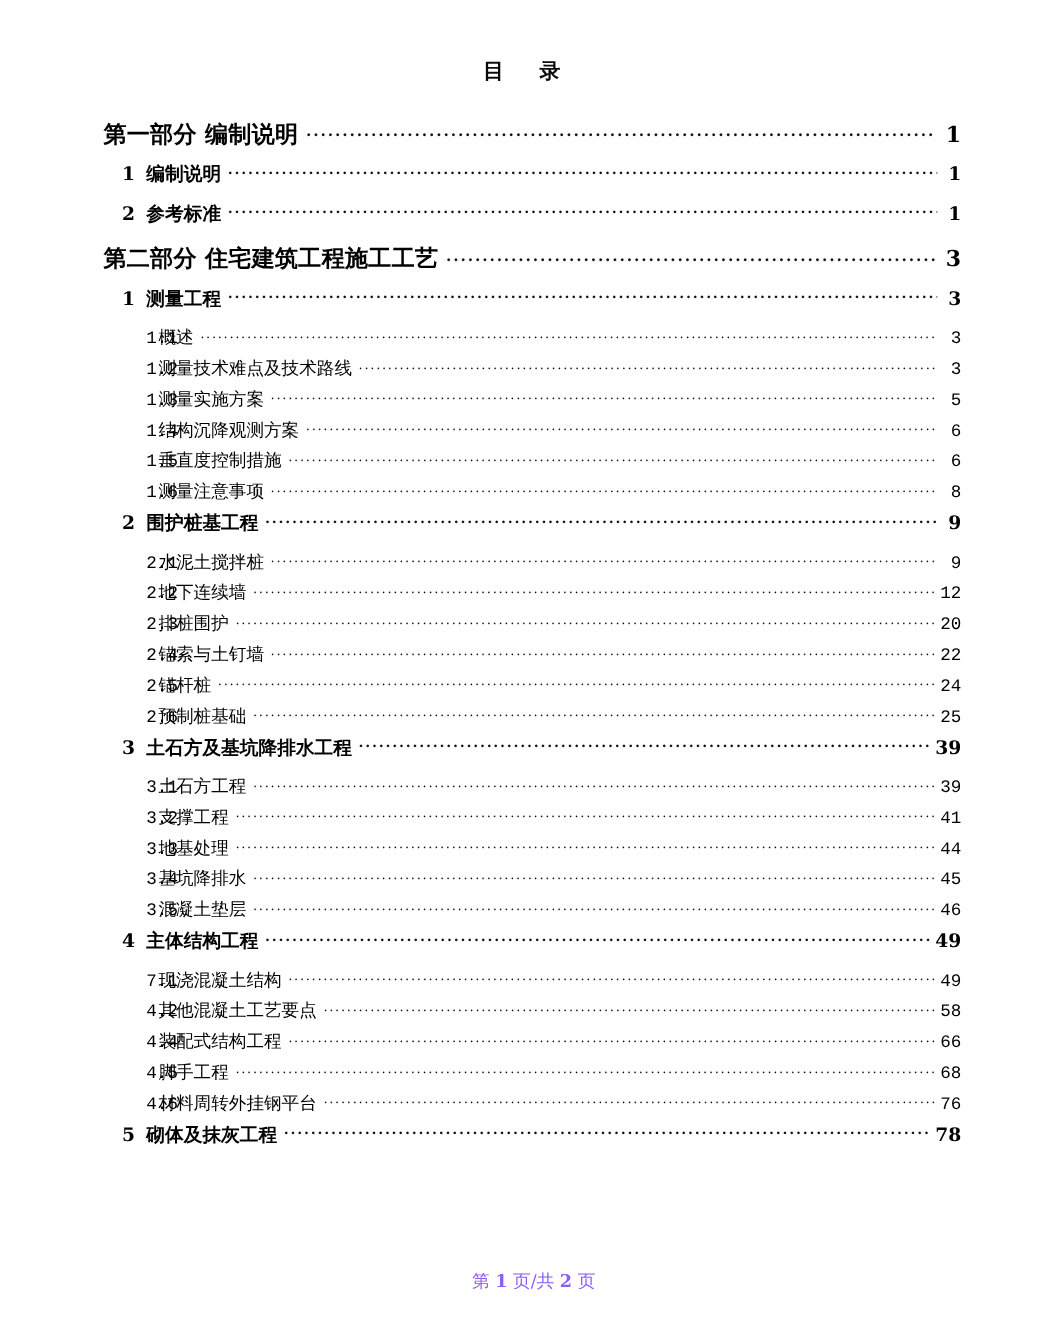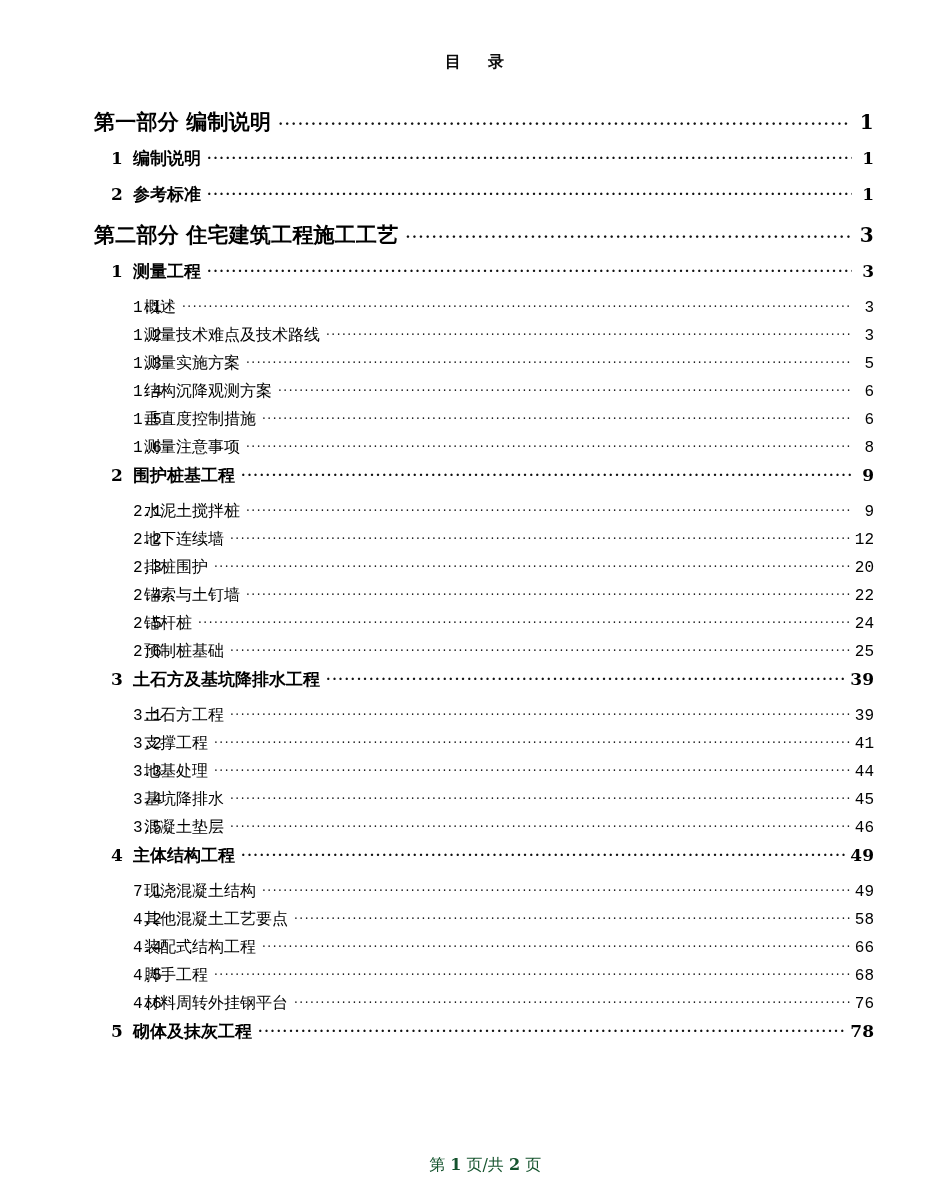--- a/index.html
+++ b/index.html
@@ -23,21 +23,21 @@
   }
 
   
   .doc-title {
     position: absolute;
     top: 52px;
     left: 0;
     width: 950px;
     text-align: center;
     font-family: "DejaVu Serif", "Liberation Serif", serif;
-    font-size: 16px;
+    font-size: 19px;
     font-weight: 700;
     letter-spacing: 0.06em;
     color: #0b0b0b;
     white-space: pre;
   }
 
   
   .toc {
     position: absolute;
     top: 108px;
@@ -126,21 +126,21 @@
 
   
   .footer {
     position: absolute;
     left: 0;
     top: 1136px;
     width: 950px;
     text-align: center;
     font-family: "DejaVu Serif", "Liberation Serif", serif;
     font-size: 16px;
-    color: #14532d;
+    color: #8b5cf6;
     white-space: pre;
   }
   .footer b { font-weight: 700; }
 </style>
 </head>
 <body>
 
 <div class="page">
 
   <div class="doc-title">目    录</div>

